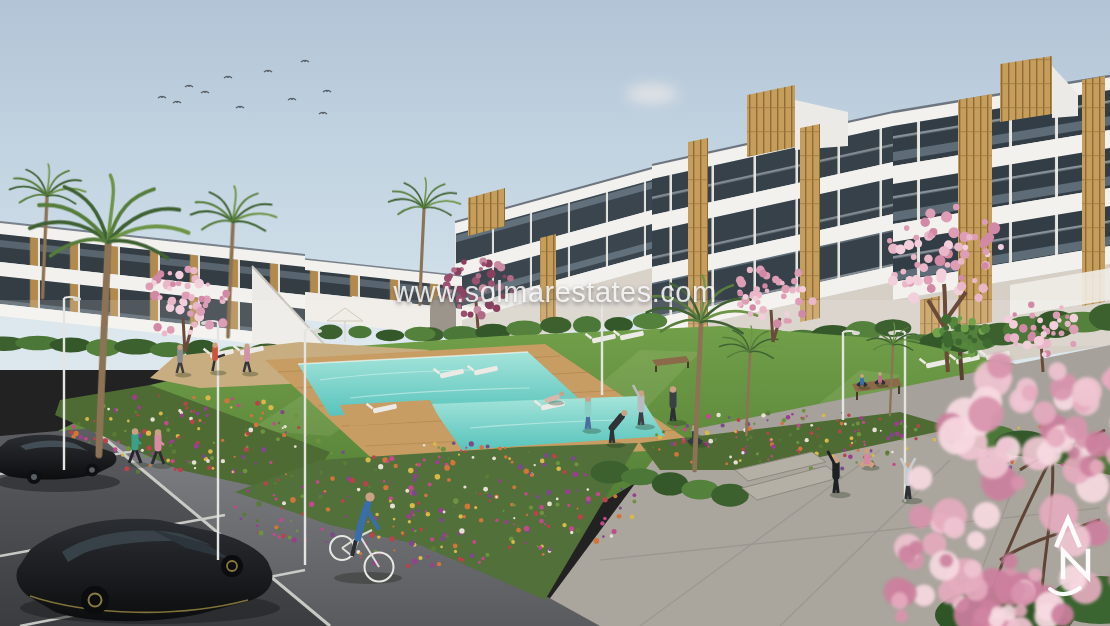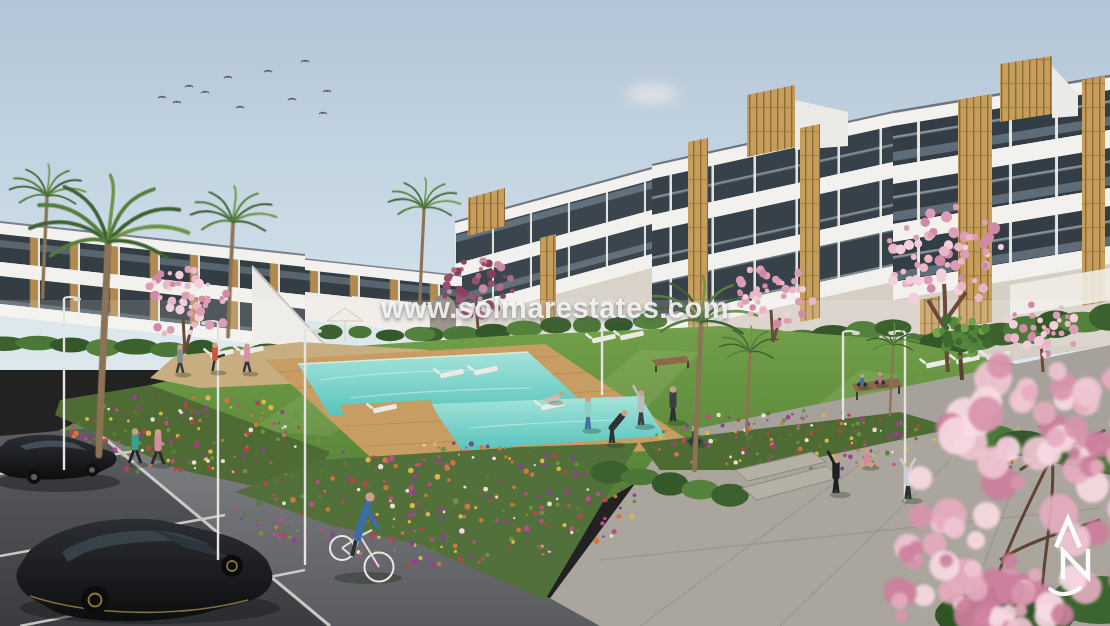--- a/index.html
+++ b/index.html
@@ -1,20 +1,20 @@
 <!DOCTYPE html>
 <html><head>
 <meta charset="utf-8">
 <style>
   html,body{margin:0;padding:0;background:#222;}
   #stage{position:relative;width:1110px;height:626px;overflow:hidden;
          font-family:"Liberation Sans",sans-serif;}
   #stage svg{position:absolute;inset:0;display:block;}
-  .watermark{position:absolute;top:292px;left:50%;transform:translateX(-50%);
-    font-size:29px;font-weight:bold;letter-spacing:.5px;white-space:nowrap;
+  .watermark{position:absolute;top:276px;left:50%;transform:translateX(-50%);
+    font-size:29px;font-weight:normal;letter-spacing:.5px;white-space:nowrap;
     color:rgba(252,252,250,.85);
     text-shadow:0 2px 4px rgba(70,70,75,.65),0 0 12px rgba(255,255,255,.25);
     pointer-events:none;}
 </style>
 </head>
 <body>
 
 <div id="stage">
 <svg viewBox="0 0 1110 626" width="1110" height="626">
 <defs>

